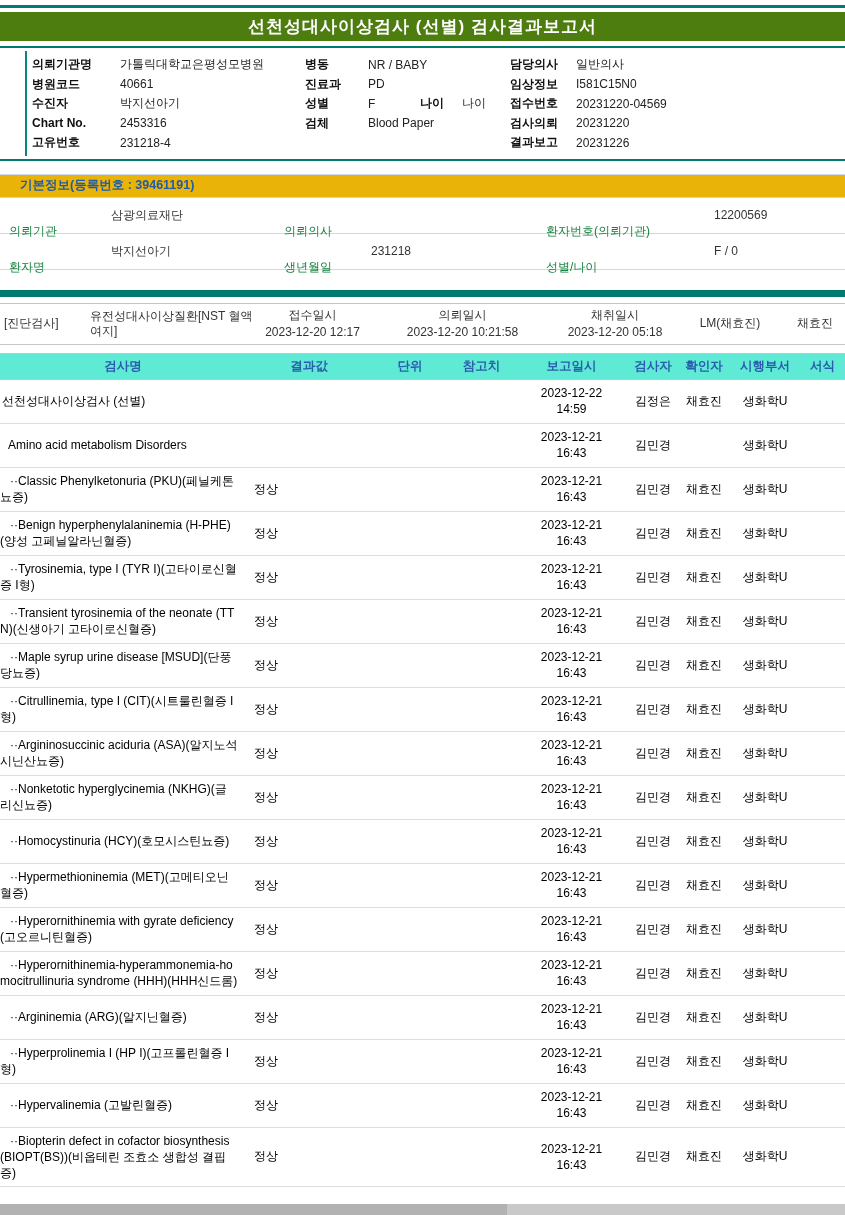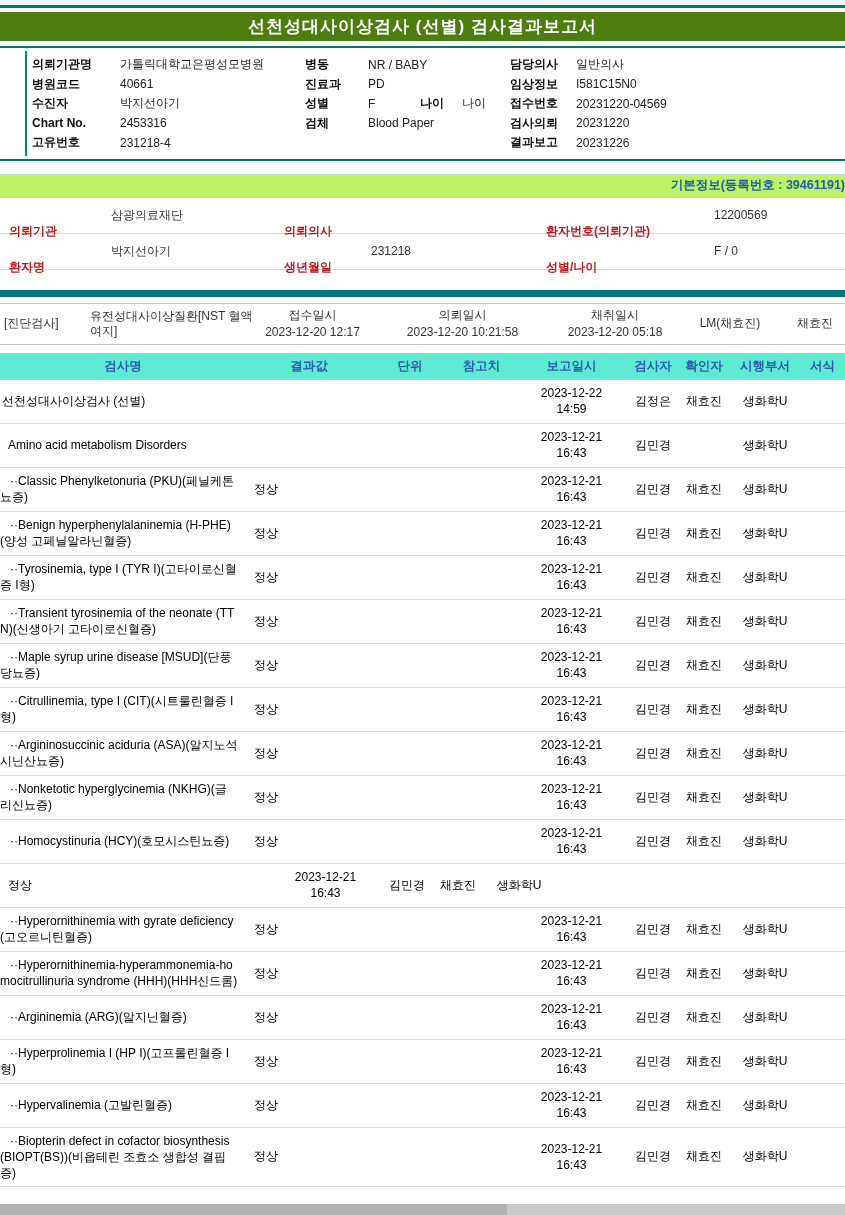--- a/index.html
+++ b/index.html
@@ -34,28 +34,28 @@
   .info-col-1 .ilabel { width:88px; }
   .info-col-2 .ilabel { width:63px; }
   .info-col-3 .ilabel { width:66px; }
   .ilabel2 { width:42px !important; }
   .ivalue { color:#222; }
   .info-col-2 .ivalue { min-width:52px; }
   .panel-rule { height:2px; background:#00796e; }
 
   
   .basic-header {
-    margin-top:13px; height:24px; background:#bef264;
+    margin-top:13px; height:24px; background:#eab308;
     border-top:1px solid #cfd9e6; border-bottom:1px solid #d3d3d3;
     display:flex; align-items:center; padding-left:20px;
-    font-size:12.5px; font-weight:bold; color:#1f5ca9;justify-content:flex-end;
+    font-size:12.5px; font-weight:bold; color:#1f5ca9;
   }
   .basic-row { display:flex; height:36px; align-items:center; border-bottom:1px solid #d6d6d6; font-size:12px; }
   .bcell { padding-left:9px; overflow:hidden; white-space:nowrap; }
-  .blabel { font-weight:bold; color:#b91c1c;margin-top:33px; }
+  .blabel { font-weight:normal; color:#15803d;margin-top:33px; }
   .bvalue { color:#333; }
   .basic-row > :nth-child(1) { width:102px; }
   .basic-row > :nth-child(2) { width:173px; }
   .basic-row > :nth-child(3) { width:87px; }
   .basic-row > :nth-child(4) { width:175px; }
   .basic-row > :nth-child(5) { width:168px; }
   .basic-row > :nth-child(6) { flex:1; }
 
   
   .teal-bar { margin-top:20px; height:7px; background:#00796e; }
@@ -401,20 +401,21 @@
         <div class="rcell c4 dt">
           <div>2023-12-21</div>
           <div>16:43</div>
         </div>
         <div class="rcell c5">김민경</div>
         <div class="rcell c6">채효진</div>
         <div class="rcell c7">생화학U</div>
         <div class="rcell c8"></div>
       </div>
       <div class="result-row">
+        <div class="rcell c0 name lv2">··Hypermethioninemia (MET)(고메티오닌혈증)</div>
         <div class="rcell c1 result">정상</div>
         <div class="rcell c2"></div>
         <div class="rcell c3"></div>
         <div class="rcell c4 dt">
           <div>2023-12-21</div>
           <div>16:43</div>
         </div>
         <div class="rcell c5">김민경</div>
         <div class="rcell c6">채효진</div>
         <div class="rcell c7">생화학U</div>

